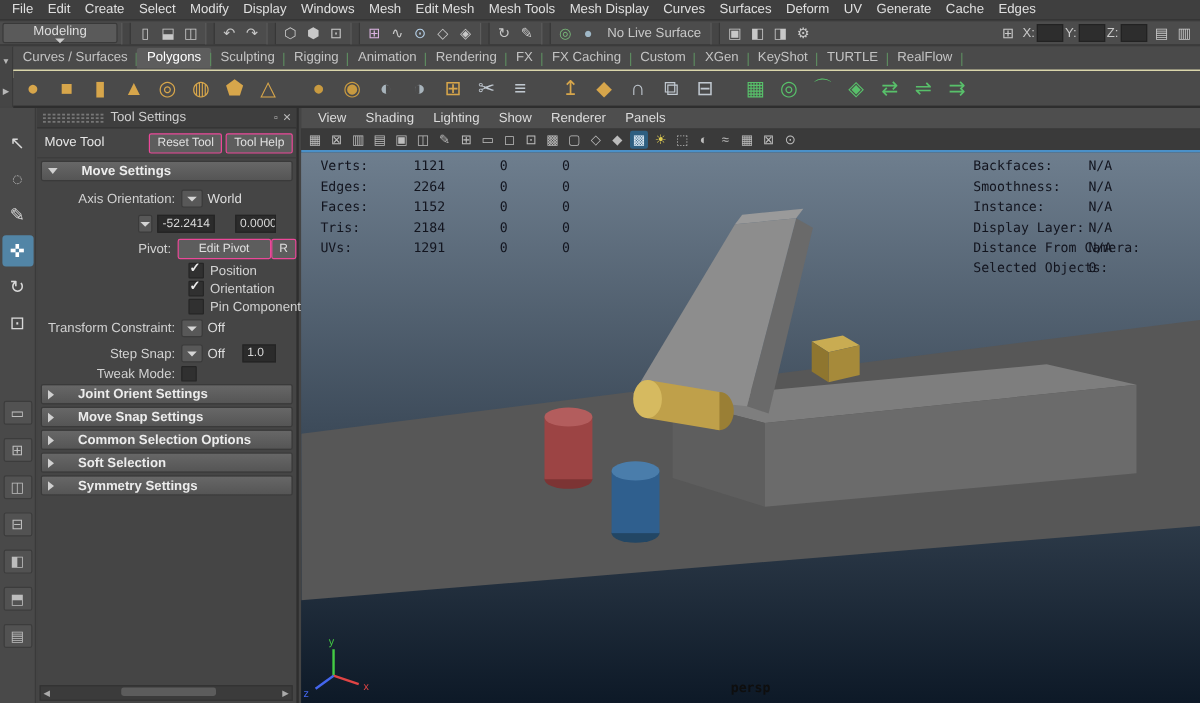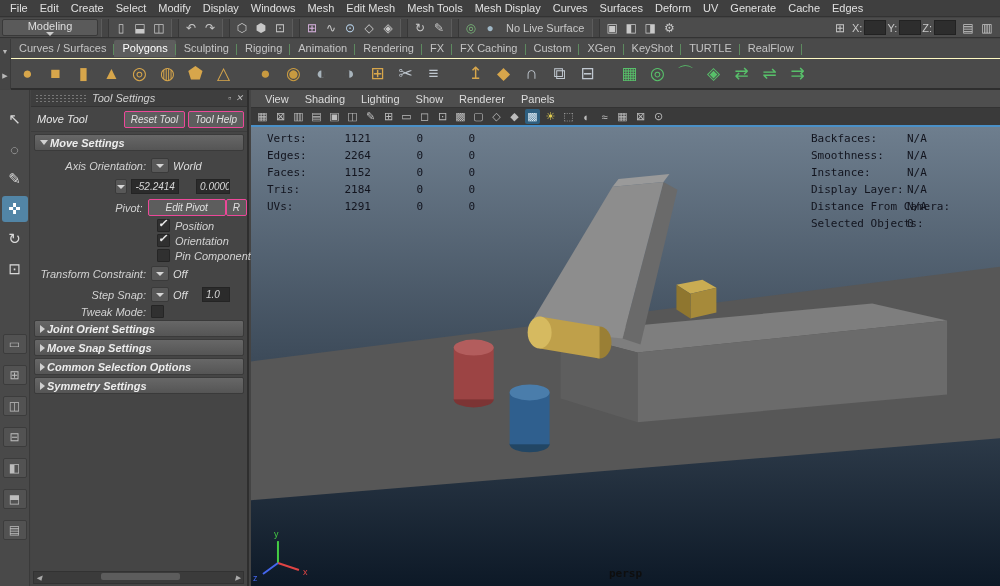--- a/index.html
+++ b/index.html
@@ -46,30 +46,30 @@
     display:flex;flex-direction:column;align-items:center;padding-top:16px;box-sizing:border-box;}
   .tool-icon{width:26px;height:26px;margin-bottom:4px;border-radius:3px;display:flex;align-items:center;
     justify-content:center;font-size:15px;color:#d8d8d8;}
   .tool-icon.active{background:#5285a6;color:#fff;}
   .toolbox-gap{height:48px;}
   .layout-icon{width:22px;height:18px;margin-bottom:11px;background:#525252;border:1px solid #3c3c3c;border-radius:2px;
     display:flex;align-items:center;justify-content:center;font-size:12px;color:#bdbdbd;}
 
   
   .tool-settings{position:absolute;left:31px;top:90px;width:218px;bottom:0;background:#454545;
-    border-right:2px solid #2e2e2e;box-sizing:border-box;font-style:italic;}
+    border-right:2px solid #2e2e2e;box-sizing:border-box;}
   .ts-titlebar{height:16px;background:#3e3e3e;border-bottom:1px solid #333;display:flex;align-items:center;gap:5px;padding:0 4px;}
   .ts-grip{width:52px;height:9px;background-image:radial-gradient(#777 1px,transparent 1.3px);background-size:4px 3px;}
   .ts-title{color:#cfcfcf;}
   .ts-winbtns{margin-left:auto;display:flex;gap:4px;color:#bbb;font-size:9px;}
   .ts-toolrow{height:24px;display:flex;align-items:center;gap:3px;padding:0 3px;border-bottom:1px solid #3c3c3c;}
   .ts-toolname{flex:1;color:#e6e6e6;padding-left:3px;}
   .ts-btn{background:#5d5d5d;border:1px solid #ec4899;border-radius:2px;color:#e0e0e0;padding:2px 6px;font-size:10px;white-space:nowrap;cursor:default;}
   .ts-sec-header{height:15px;margin:2px 3px 0;background:linear-gradient(#676767,#555);border:1px solid #3a3a3a;
-    border-radius:2px;display:flex;align-items:center;gap:2px;padding:0 5px;font-weight:bold;color:#ececec;cursor:default;}
+    border-radius:2px;display:flex;align-items:center;gap:20px;padding:0 5px;font-weight:bold;color:#ececec;cursor:default;}
   .tri-down{width:0;height:0;border-left:4px solid transparent;border-right:4px solid transparent;border-top:5px solid #d0d0d0;}
   .tri-right{width:0;height:0;border-top:4px solid transparent;border-bottom:4px solid transparent;border-left:5px solid #d0d0d0;}
   .ts-body{padding-top:4px;}
   .ts-row{display:flex;align-items:center;height:21px;}
   .ts-label{width:120px;text-align:right;padding-right:5px;color:#d2d2d2;white-space:nowrap;box-sizing:border-box;}
   .dd-btn{width:16px;height:13px;background:#585858;border:1px solid #3a3a3a;border-radius:2px;
     display:flex;align-items:center;justify-content:center;margin-right:4px;}
   .dd-btn .dd-caret{border-top-color:#d5d5d5;}
   .ts-field{background:#2b2b2b;border:1px solid #242424;color:#d8d8d8;height:13px;line-height:13px;
     padding:0 3px;font-size:10px;margin-right:17px;white-space:nowrap;overflow:hidden;}
@@ -452,20 +452,24 @@
         <div class="ts-sec-header">
           <span class="tri-right"></span>
           <span>Move Snap Settings</span>
         </div>
 
         <div class="ts-sec-header">
           <span class="tri-right"></span>
           <span>Common Selection Options</span>
         </div>
 
+        <div class="ts-sec-header">
+          <span class="tri-right"></span>
+          <span>Soft Selection</span>
+        </div>
 
         <div class="ts-sec-header">
           <span class="tri-right"></span>
           <span>Symmetry Settings</span>
         </div>
       </div>
 
     <div class="ts-hscroll">
       <span class="scroll-btn left">◀</span>
       <span class="scroll-thumb"></span>

